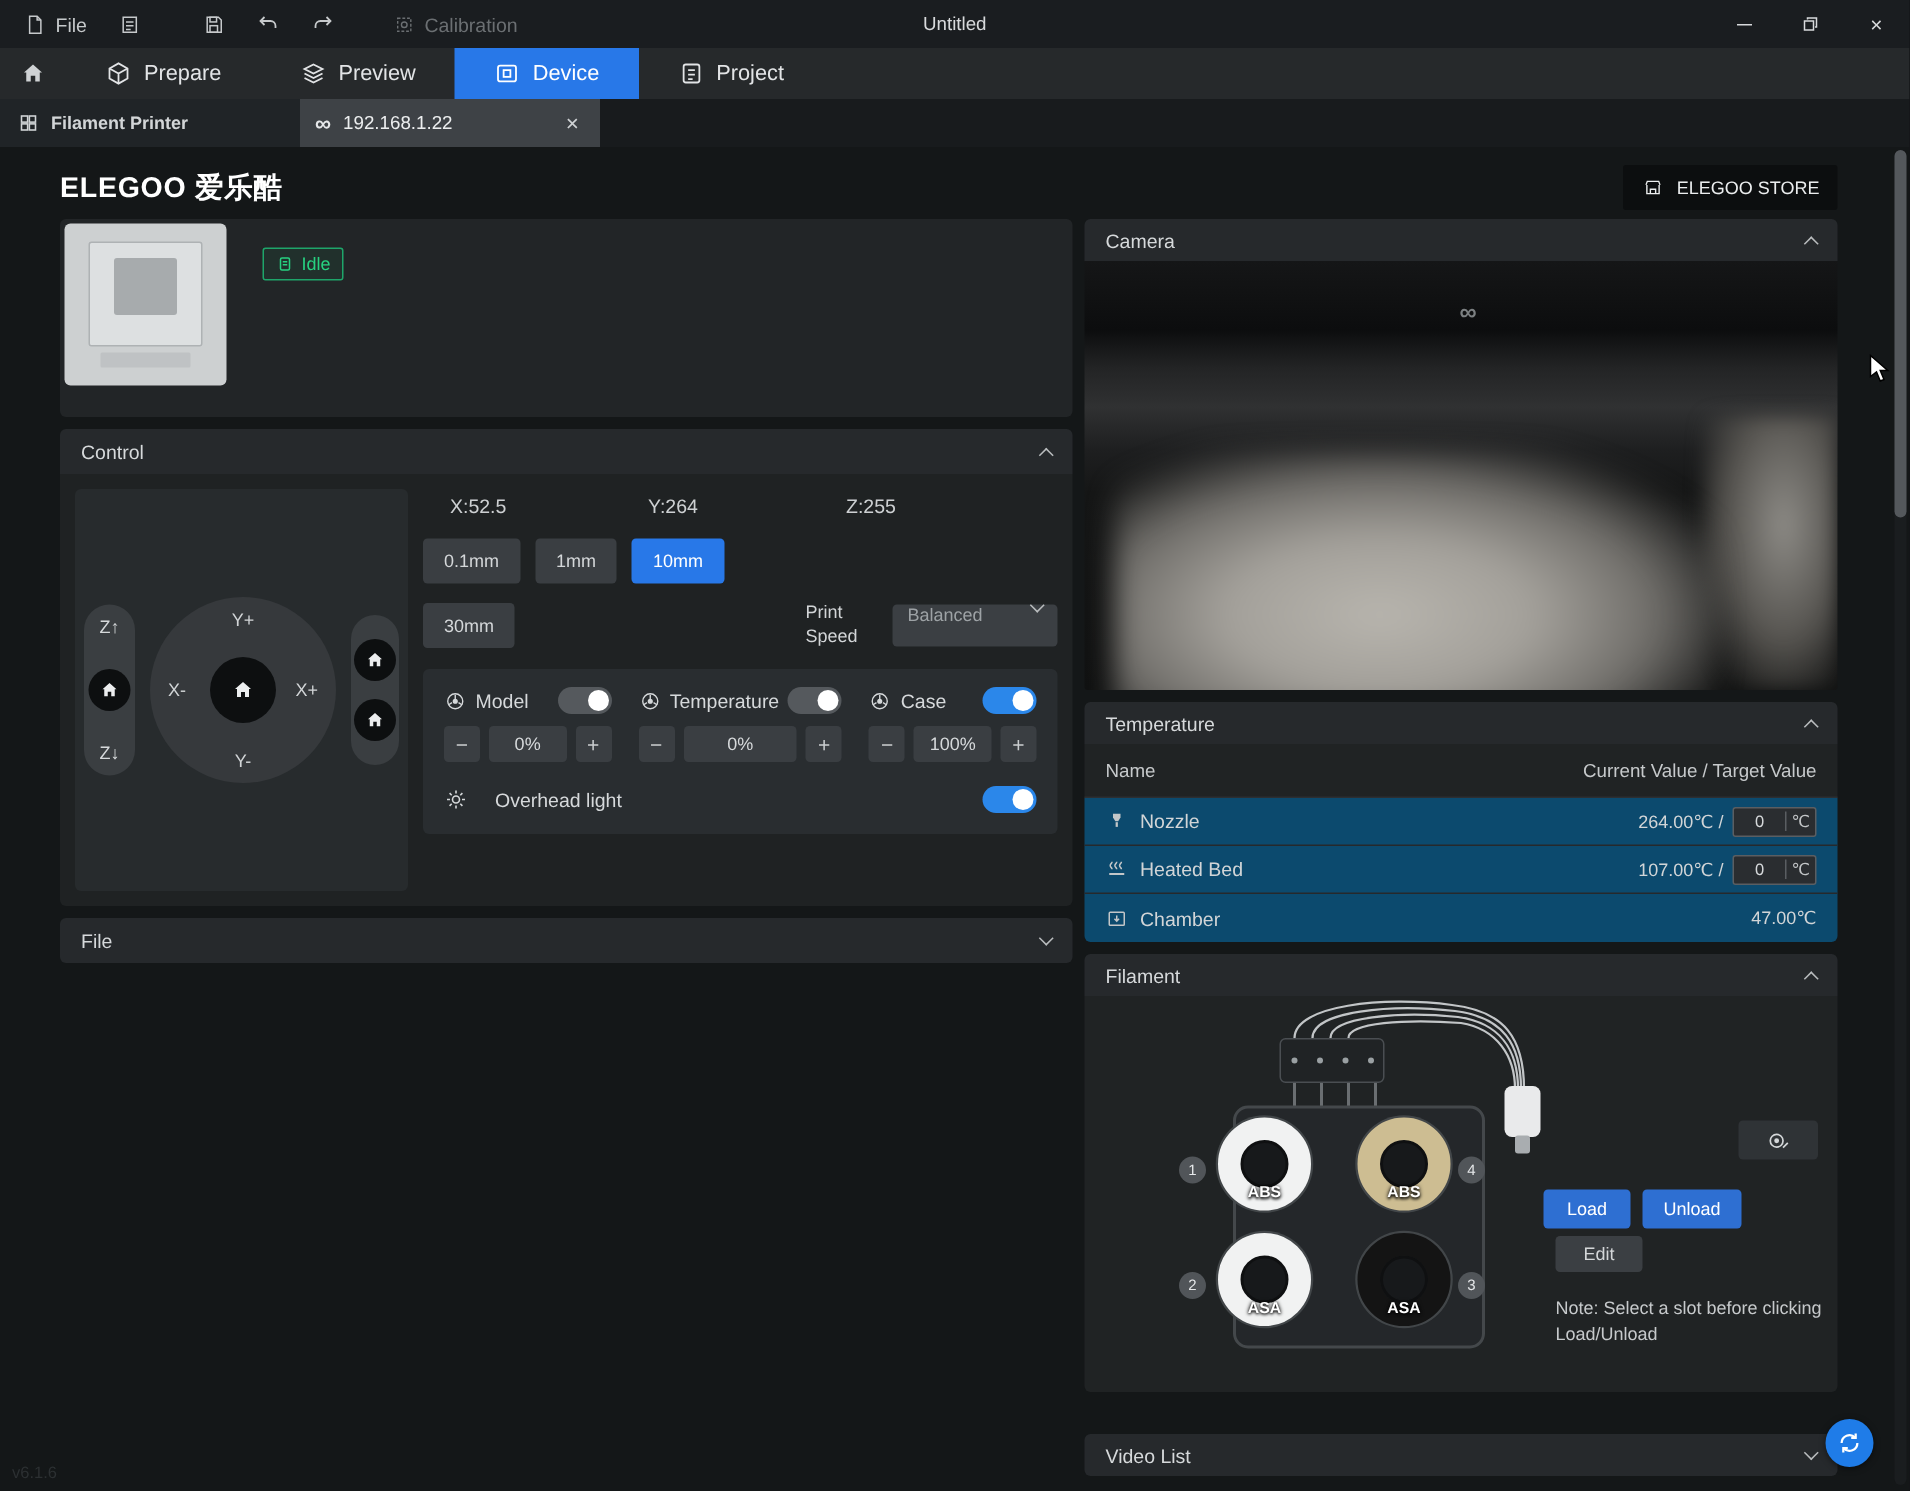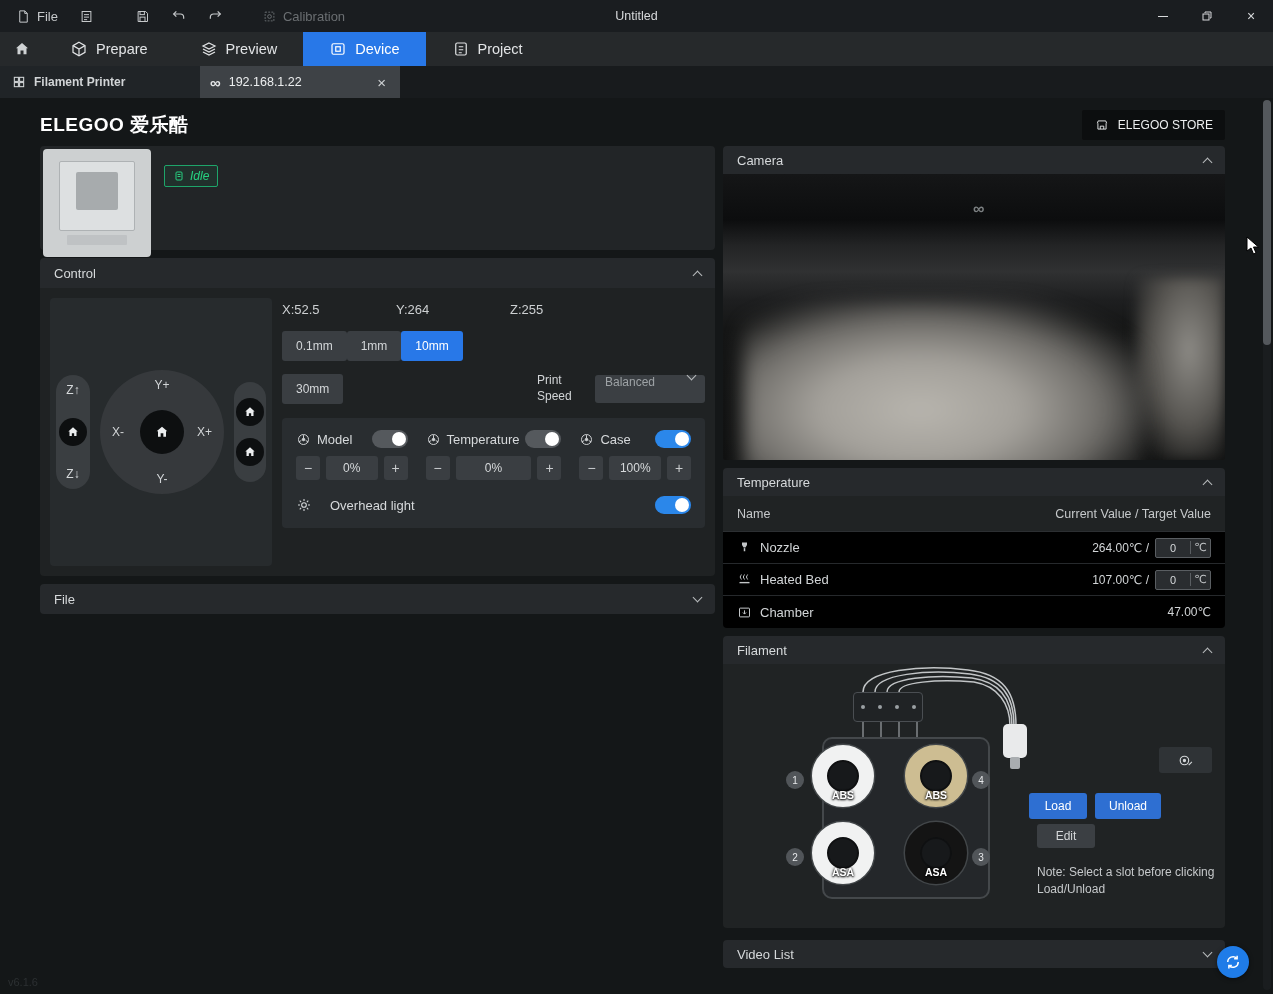--- a/index.html
+++ b/index.html
@@ -47,21 +47,21 @@
 
   
   .panel { margin-bottom:8px; }
   .phead { height:30px; background:#26292c; border-radius:4px; display:flex; align-items:center; justify-content:space-between; padding:0 14px; font-size:13px; color:#d6d9db; }
   .phead.open { border-radius:4px 4px 0 0; }
   .rightcol .phead { height:28px; }
   .chev { width:7px; height:7px; border-right:1.5px solid #b9bcbe; border-bottom:1.5px solid #b9bcbe; transform:rotate(45deg); margin-top:-3px; }
   .chev.up { transform:rotate(-135deg); margin-top:4px; }
 
   
-  .statuscard { height:104px; background:#222527; border-radius:4px; display:flex; gap:13px; padding:3px; margin-bottom:8px;font-style:italic; }
+  .statuscard { height:132px; background:#222527; border-radius:4px; display:flex; gap:24px; padding:3px; margin-bottom:8px; }
   .thumb { width:108px; height:108px; background:#cdd0d1; border-radius:4px; padding:12px 16px 8px; }
   .thumb-body { height:70px; background:#dde0e1; border:1px solid #aeb2b4; border-radius:2px; padding-top:10px; }
   .thumb-win { width:42px; height:38px; margin:0 auto; background:#a7abad; border-radius:2px; }
   .thumb-base { height:10px; margin:4px 8px 0; background:#bfc2c4; border-radius:1px; }
   .idle { margin-top:16px; height:22px; align-self:flex-start; display:flex; align-items:center; gap:5px; border:1px solid #1ea56a; background:rgba(30,200,120,.07); color:#27d180; font-size:12px; padding:0 8px; border-radius:2px; }
 
   
   .controlbody { display:flex; gap:10px; padding:10px; height:288px; background:#1f2223; border-radius:0 0 4px 4px; }
   .padarea { width:222px; background:#272b2d; border-radius:4px; display:flex; align-items:center; justify-content:center; gap:10px; }
   .zpill { width:34px; height:114px; background:#3a3e41; border-radius:17px; display:flex; flex-direction:column; align-items:center; justify-content:space-between; padding:8px 0; font-size:12px; color:#d6d9db; }
@@ -70,22 +70,22 @@
   .dpad { width:124px; height:124px; border-radius:50%; background:#36393c; position:relative; font-size:12px; color:#d2d5d7; }
   .dir { position:absolute; }
   .dir.n { top:8px; left:50%; transform:translateX(-50%); }
   .dir.s { bottom:8px; left:50%; transform:translateX(-50%); }
   .dir.w { left:12px; top:50%; transform:translateY(-50%); }
   .dir.e { right:12px; top:50%; transform:translateY(-50%); }
   .dpad-center { position:absolute; left:50%; top:50%; transform:translate(-50%,-50%); width:44px; height:44px; border-radius:50%; background:#0d0f10; display:flex; align-items:center; justify-content:center; color:#eceeef; }
 
   .ctrlright { flex:1; display:flex; flex-direction:column; padding-top:2px; }
   .coords { display:flex; font-size:13px; color:#cdd0d2; margin:2px 0 14px; }
-  .coords span { width:114px; }
-  .steps { display:flex; }
+  .coords span { width:114px;margin-left:18px; }
+  .steps { display:flex; gap:10px; }
   .stepbtn { padding:0 14px; height:30px; background:#3a3e42; color:#d4d7d9; font-size:12px; border:none; border-radius:3px; font-family:inherit; }
   .stepbtn.active { background:#2878e8; color:#fff; }
   .row3 { display:flex; align-items:center; margin-top:12px; }
   .speedlabel { margin-left:auto; width:48px; font-size:12px; color:#d2d5d7; line-height:1.3; margin-right:10px; }
   .dropdown { width:110px; height:28px; background:#3b3f43; border-radius:3px; display:flex; align-items:flex-start; justify-content:space-between; padding:0 10px; font-size:12px; color:#9da2a5; }
   .fanpanel { background:#292d30; border-radius:4px; padding:12px 14px 14px; margin-top:14px; }
   .fangrid { display:grid; grid-template-columns:1fr 1fr 1fr; gap:0 18px; }
   .fanhead { display:flex; align-items:center; gap:6px; font-size:13px; color:#d6d9db; }
   .fanhead .toggle { margin-left:auto; }
   .stepper { display:flex; align-items:center; margin-top:8px; }
@@ -102,21 +102,21 @@
   .cam-feed { height:286px; position:relative; overflow:hidden; border-radius:0 0 2px 2px;
     background:linear-gradient(180deg,#151617 0%,#0c0d0e 16%,#232425 25%,#303132 34%,#1e1f20 44%,#151616 54%,#101111 100%); }
   .cam-blob { position:absolute; left:4%; right:16%; top:44%; bottom:-6%;
     background:radial-gradient(ellipse at 44% 62%, #b8b5ae 0%, #a3a09a 32%, #6e6c68 58%, rgba(28,28,28,0) 80%); filter:blur(9px); }
   .cam-blob2 { position:absolute; right:0; top:36%; width:18%; bottom:0;
     background:radial-gradient(ellipse at 60% 40%, #8d8b86 0%, #55534f 50%, rgba(20,20,20,0) 85%); filter:blur(6px); }
   .cam-mark { position:absolute; top:26px; left:250px; color:#7c8082; font-size:16px; font-weight:bold; }
 
   
   .temp-hrow { height:36px; background:#202324; display:flex; align-items:center; justify-content:space-between; padding:0 14px; font-size:12.5px; color:#c6c9cb; border-bottom:1px solid #2c2f32; }
-  .temp-row { height:32px; background:#000000; display:flex; align-items:center; padding:0 14px; border-bottom:1px solid #26292c; font-size:13px; color:#d2d5d7; }
+  .temp-row { height:32px; background:#0c4a6e; display:flex; align-items:center; padding:0 14px; border-bottom:1px solid #26292c; font-size:13px; color:#d2d5d7; }
   .temp-row:last-child { border-radius:0 0 4px 4px; border-bottom:none; }
   .temp-name { display:flex; align-items:center; gap:8px; color:#d2d5d7; }
   .temp-name svg { color:#c3c6c8; }
   .temp-vals { margin-left:auto; display:flex; align-items:center; gap:6px; font-size:12px; }
   .tinput { width:56px; height:20px; background:#2a2d30; border:1px solid #5a5e62; border-radius:2px; display:flex; align-items:center; font-size:11px; color:#d6d9db; }
   .tval { flex:1; text-align:center; }
   .tunit { width:20px; text-align:center; border-left:1px solid #5a5e62; color:#c3c6c8; }
 
   
   .fil-body { position:relative; height:264px; background:#202324; border-radius:0 0 4px 4px; overflow:hidden; }
@@ -546,21 +546,21 @@
                 <path d="M16.5 18.5l4.5-4.5"></path>
               </svg>
           </div>
           <button class="fbtn" style="left:306px;top:129px;width:58px">Load</button>
           <button class="fbtn" style="left:372px;top:129px;width:66px">Unload</button>
           <button class="fbtn edit" style="left:314px;top:160px;width:58px">Edit</button>
           <div class="filnote">Note: Select a slot before clicking Load/Unload</div>
         </div>
       </div>
 
-      <div class="panel" style="margin-top:4px">
+      <div class="panel" style="margin-top:20px">
         <div class="phead">
           <span>Video List</span>
           <span class="chev"></span>
         </div>
       </div>
     </div>
   </div>
 
   <div class="version">v6.1.6</div>
 </div>

